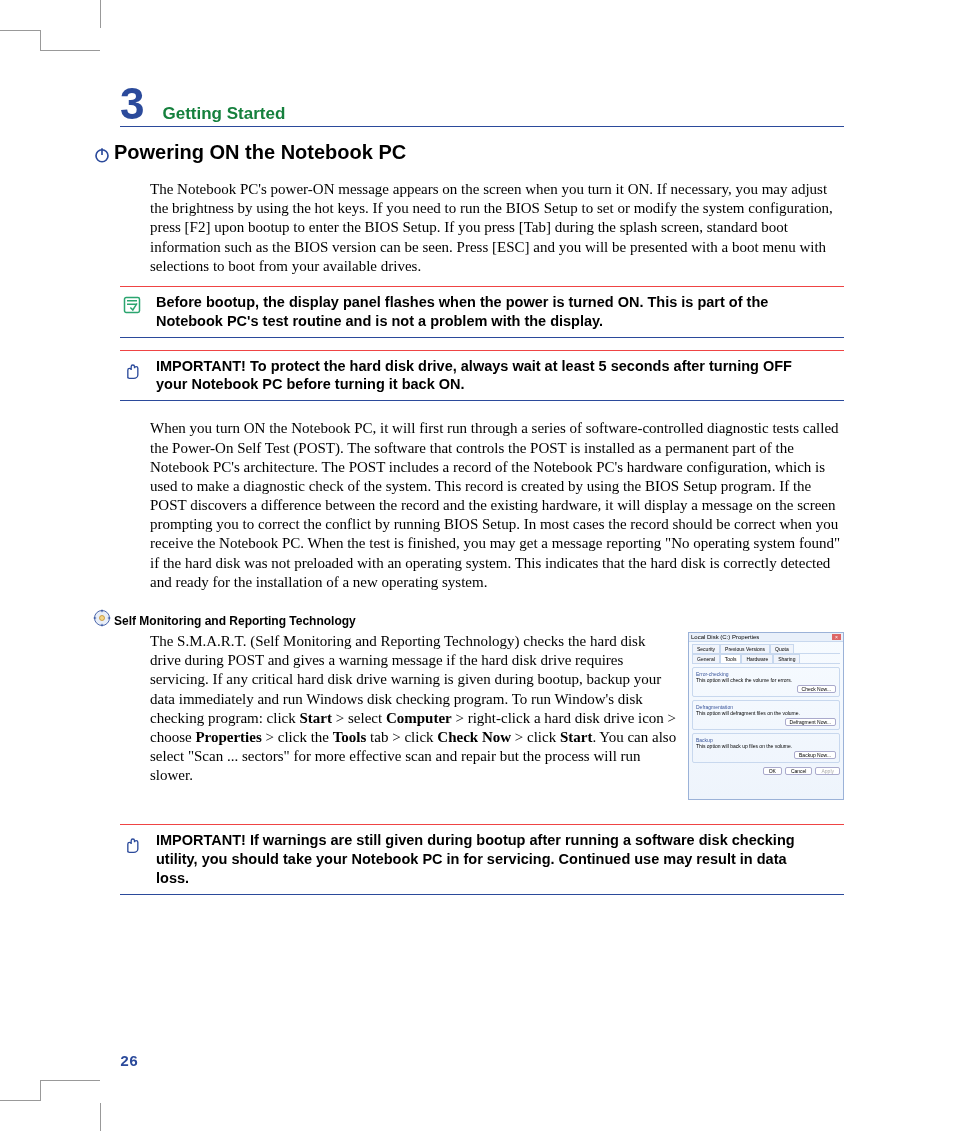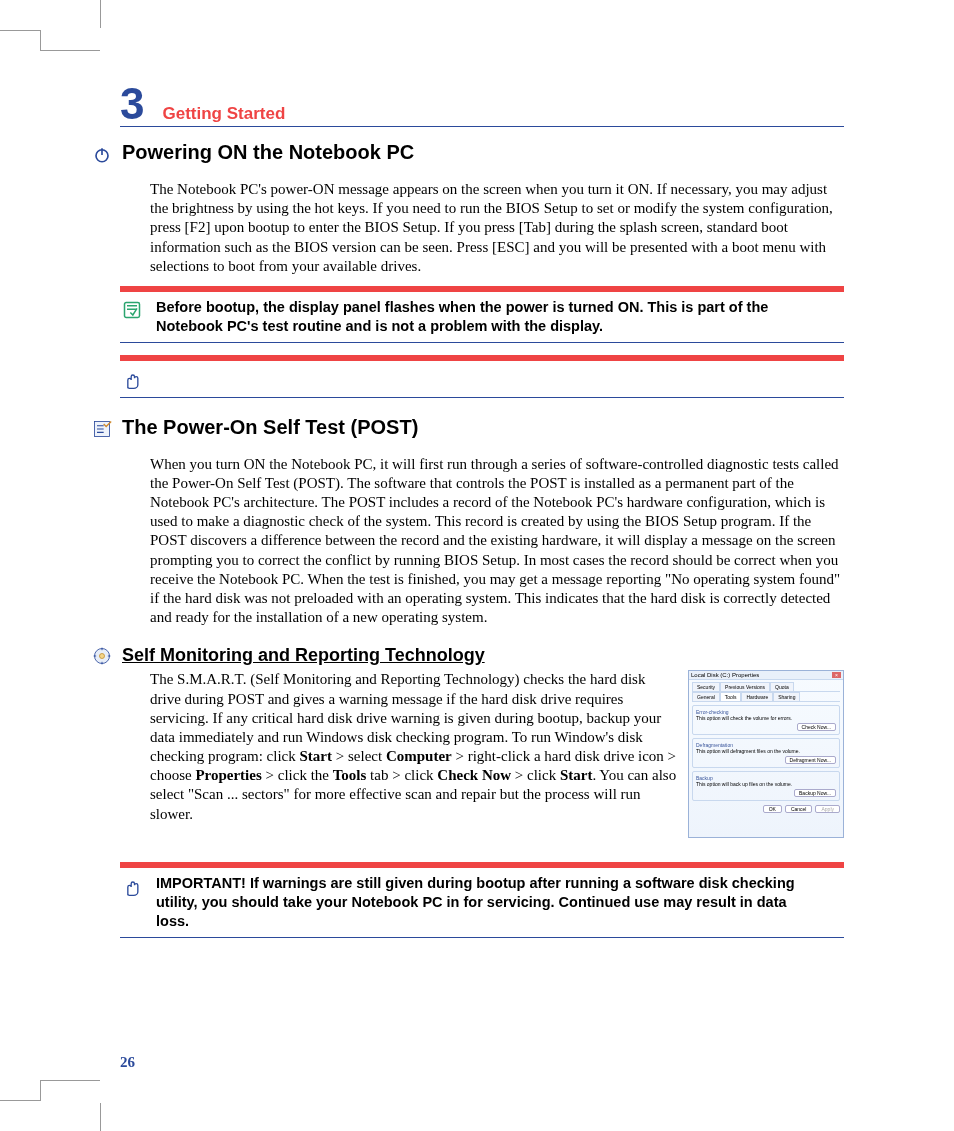--- a/index.html
+++ b/index.html
@@ -42,46 +42,45 @@
     font-family: Arial, Helvetica, sans-serif;
     font-size: 44px;
     font-weight: bold;
     color: #2b4a9b;
     line-height: 1;
   }
   .chapter-title {
     font-family: Arial, Helvetica, sans-serif;
     font-size: 17px;
     font-weight: bold;
-    color: #ef4444;
+    color: #15803d;
   }
   .section {
     margin-bottom: 10px;
   }
   .section-head {
     display: flex;
     align-items: flex-end;
-    gap: 8px;
   }
   .section-title {
     font-family: Arial, Helvetica, sans-serif;
     font-size: 20px;
     font-weight: bold;
     color: #000;
   }
   .section-body {
     font-size: 15px;
     line-height: 1.28;
     margin-left: 30px;
     margin-top: 16px;
   }
   .callout {
     display: flex;
     gap: 12px;
-    border-top: 6px solid #ef4444;
+    border-top: 1px solid #ef4444;
     border-bottom: 1px solid #2b4a9b;
     padding: 6px 0 6px 0;
     margin: 10px 0 12px 0;
   }
   .callout-text {
     font-family: Arial, Helvetica, sans-serif;
     font-size: 14.5px;
     font-weight: bold;
     line-height: 1.3;
     flex: 1;
@@ -90,24 +89,23 @@
   .icon-slot {
     width: 24px;
     flex: 0 0 24px;
     display: flex;
     align-items: flex-start;
     justify-content: center;
     padding-top: 2px;
   }
   .sub-title {
     font-family: Arial, Helvetica, sans-serif;
-    font-size: 18px;
+    font-size: 12px;
     font-weight: bold;
     margin-top: 4px;
-    text-decoration: underline;
   }
   .smart-row {
     display:flex;
     gap:10px;
   }
   .smart-text {
     flex:1;
     font-size: 15px;
     line-height: 1.28;
   }
@@ -137,21 +135,21 @@
   .dialog-tabs span.inactive { background:#f0f4fb;}
   .dbox { border:1px solid #c8d8ee; margin:3px 0; padding:3px; border-radius:2px;}
   .dlabel { color:#3a569c; font-size:5px;}
   .dbtn { float:right; border:1px solid #aac; background:#fff; padding:0px 4px; font-size:5px; border-radius:2px; margin-top:2px;}
   .dbtn-row { display:flex; justify-content:flex-end; gap:3px; margin-top:4px;}
   .dbtn-row span{ border:1px solid #aac; background:#fff; padding:0px 5px; font-size:5px; border-radius:2px;}
   .page-num {
     position:absolute;
     bottom:60px;
     left:120px;
-    font-family: Liberation Serif, serif;
+    font-family: Liberation Mono, monospace;
     font-weight:bold;
     font-size:15px;
     color:#2b4a9b;
     text-align:right;
   }
 </style>
 </head>
 <body>
 
 <div class="crop-tl-h"></div>
@@ -192,34 +190,25 @@
     </span>
     <div class="callout-text">Before bootup, the display panel flashes when the power is turned ON. This is part of the Notebook PC's test routine and is not a problem with the display.</div>
   </div>
 
   <div class="callout">
     <span class="icon-slot">
       <svg width="20" height="22" viewBox="0 0 24 24">
           <path d="M7 22V12c0-1 1-2 2-2s2 1 2 2V8c0-1 1-2 2-2s2 1 2 2v2c0-1 1-2 2-2s2 1 2 2v8c0 2-2 4-5 4H9c-1 0-2-1-2-2z" fill="none" stroke="#2b4a9b" stroke-width="1.6"></path>
         </svg>
     </span>
+    <div class="callout-text">IMPORTANT!  To protect the hard disk drive, always wait at least 5 seconds after turning OFF your Notebook PC before turning it back ON.</div>
   </div>
 
 
   <div class="section" style="margin-top:18px;">
-    <div class="section-head">
-      <span class="icon-slot" style="margin-left:-30px;">
-        <svg width="20" height="20" viewBox="0 0 24 24">
-            <rect x="3" y="3" width="18" height="18" fill="#eef3fb" stroke="#2b4a9b" stroke-width="1"></rect>
-            <path d="M6 8h8M6 12h8M6 16h8" stroke="#2b4a9b" stroke-width="1.3"></path>
-            <path d="M14 6l3 3 6-6" stroke="#d08a2e" stroke-width="1.6" fill="none"></path>
-          </svg>
-      </span>
-      <span class="section-title">The Power-On Self Test (POST)</span>
-    </div>
     <div class="section-body">When you turn ON the Notebook PC, it will first run through a series of software-controlled diagnostic tests called the Power-On Self Test (POST). The software that controls the POST is installed as a permanent part of the Notebook PC's architecture. The POST includes a record of the Notebook PC's hardware configuration, which is used to make a diagnostic check of the system. This record is created by using the BIOS Setup program. If the POST discovers a difference between the record and the existing hardware, it will display a message on the screen prompting you to correct the conflict by running BIOS Setup. In most cases the record should be correct when you receive the Notebook PC. When the test is finished, you may get a message reporting "No operating system found" if the hard disk was not preloaded with an operating system. This indicates that the hard disk is correctly detected and ready for the installation of a new operating system.</div>
   </div>
 
   <div class="section" style="margin-top:14px;">
     <div class="section-head">
       <span class="icon-slot" style="margin-left:-30px;">
         <svg width="20" height="20" viewBox="0 0 24 24">
             <circle cx="12" cy="12" r="9" fill="#e8eef8" stroke="#2b4a9b" stroke-width="1"></circle>
             <circle cx="12" cy="12" r="3" fill="#f3d58a" stroke="#c49030" stroke-width="1"></circle>
             <path d="M12 2v3M12 19v3M2 12h3M19 12h3" stroke="#2b4a9b" stroke-width="1.2"></path>

